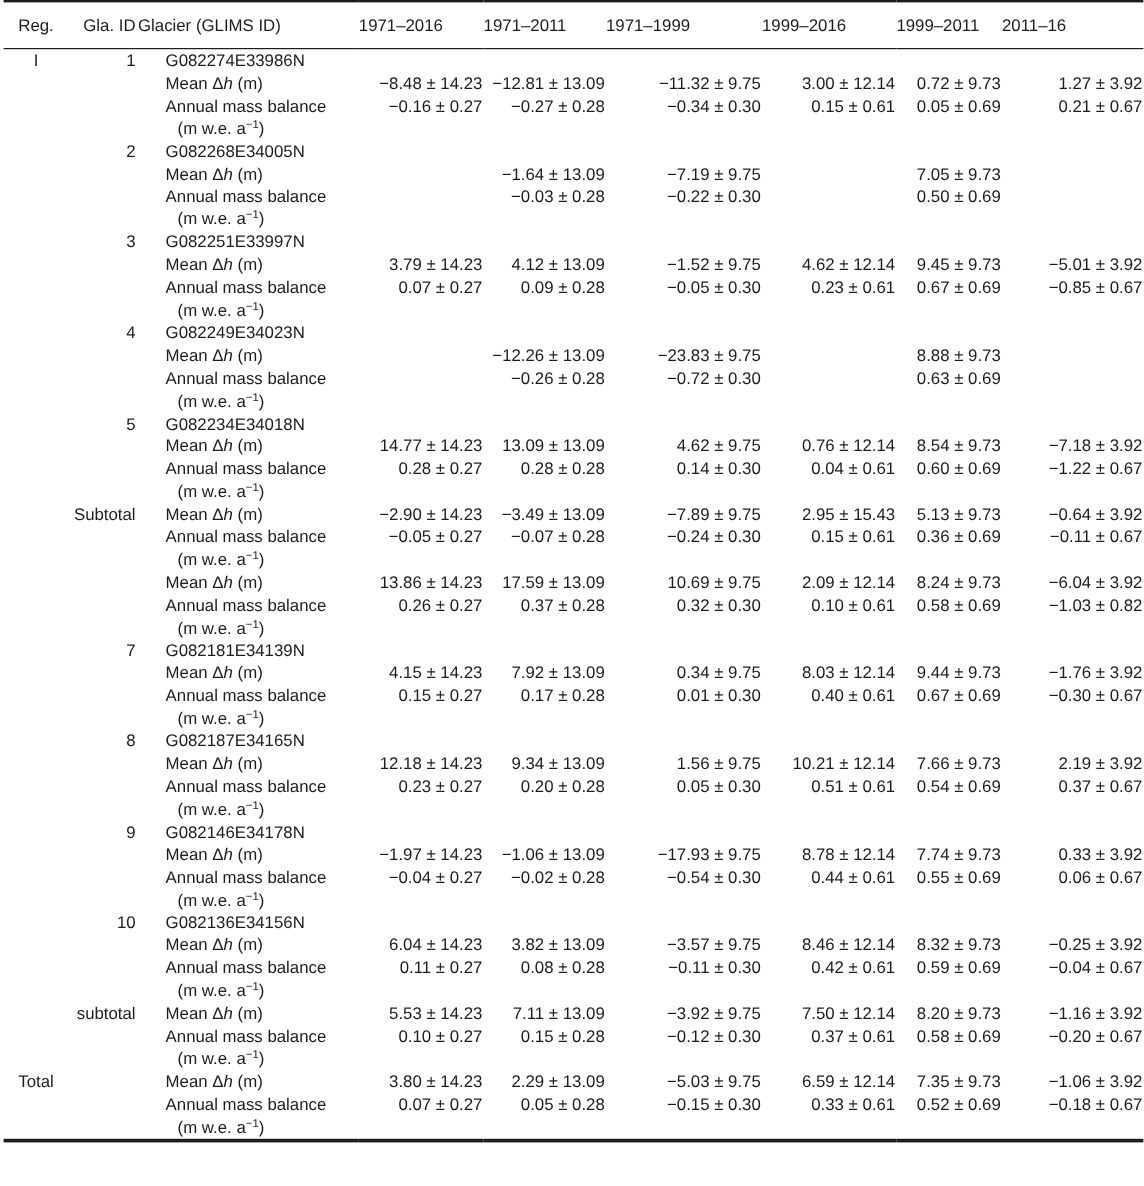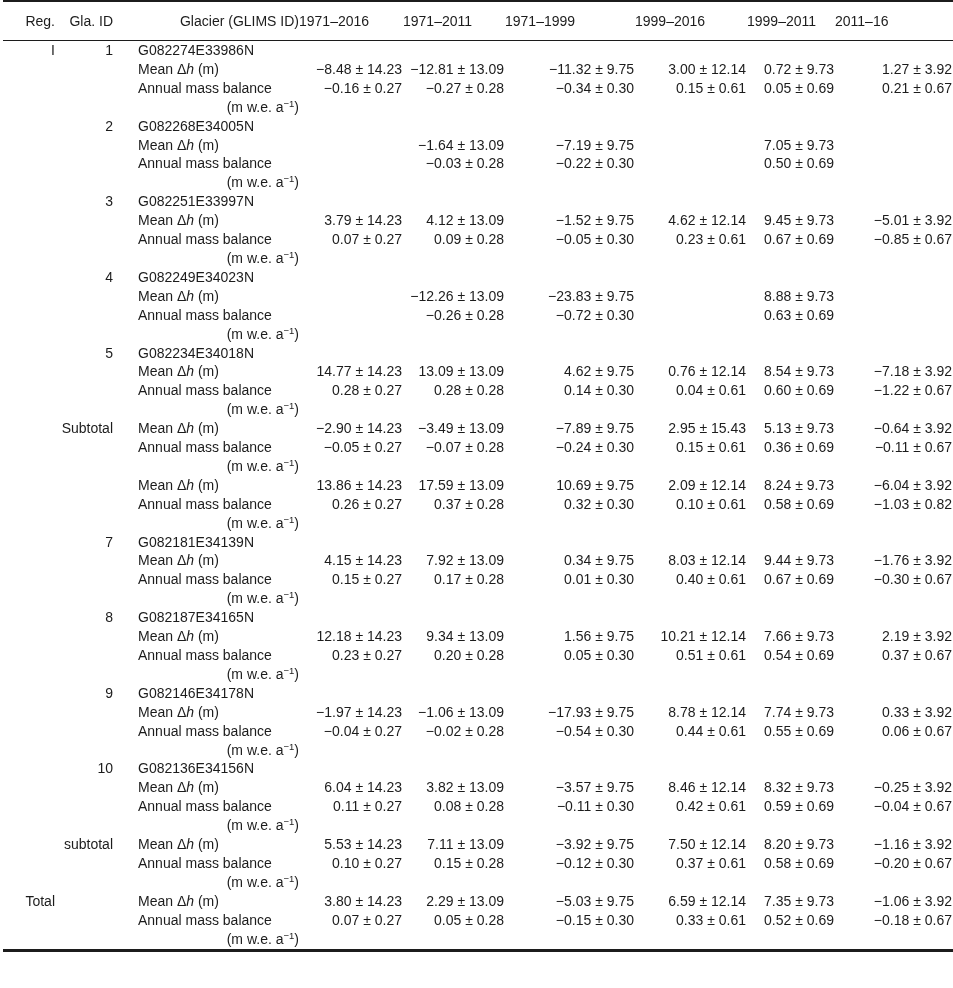--- a/index.html
+++ b/index.html
@@ -35,25 +35,25 @@
   }
   td {
     font-size: 14px;
     height: 18.9px;
     line-height: 18.9px;
     padding: 0;
     white-space: nowrap;
     vertical-align: middle;
   }
   
-  th.h-reg, td.c-reg { text-align: right; padding-left: 2px; }
+  th.h-reg, td.c-reg { text-align: center; padding-left: 2px; }
   th.h-gid, td.c-gid { text-align: right; padding-right: 2px; margin-top: 11px; }
-  th.h-lab { text-align: right; }
+  th.h-lab { text-align: left; }
   td.c-lab { text-align: left; padding-left: 23px; }
-  td.c-lab.indent { padding-left: 33px; text-align: right; }
+  td.c-lab.indent { padding-left: 33px; }
   th.h-val { text-align: left; }
   td.c-val { text-align: right; padding-right: 1px; }
   sup.inv {
     font-size: 9.5px;
     line-height: 0;
     vertical-align: 5px;
   }
   i.math {
     font-style: italic;
   }

